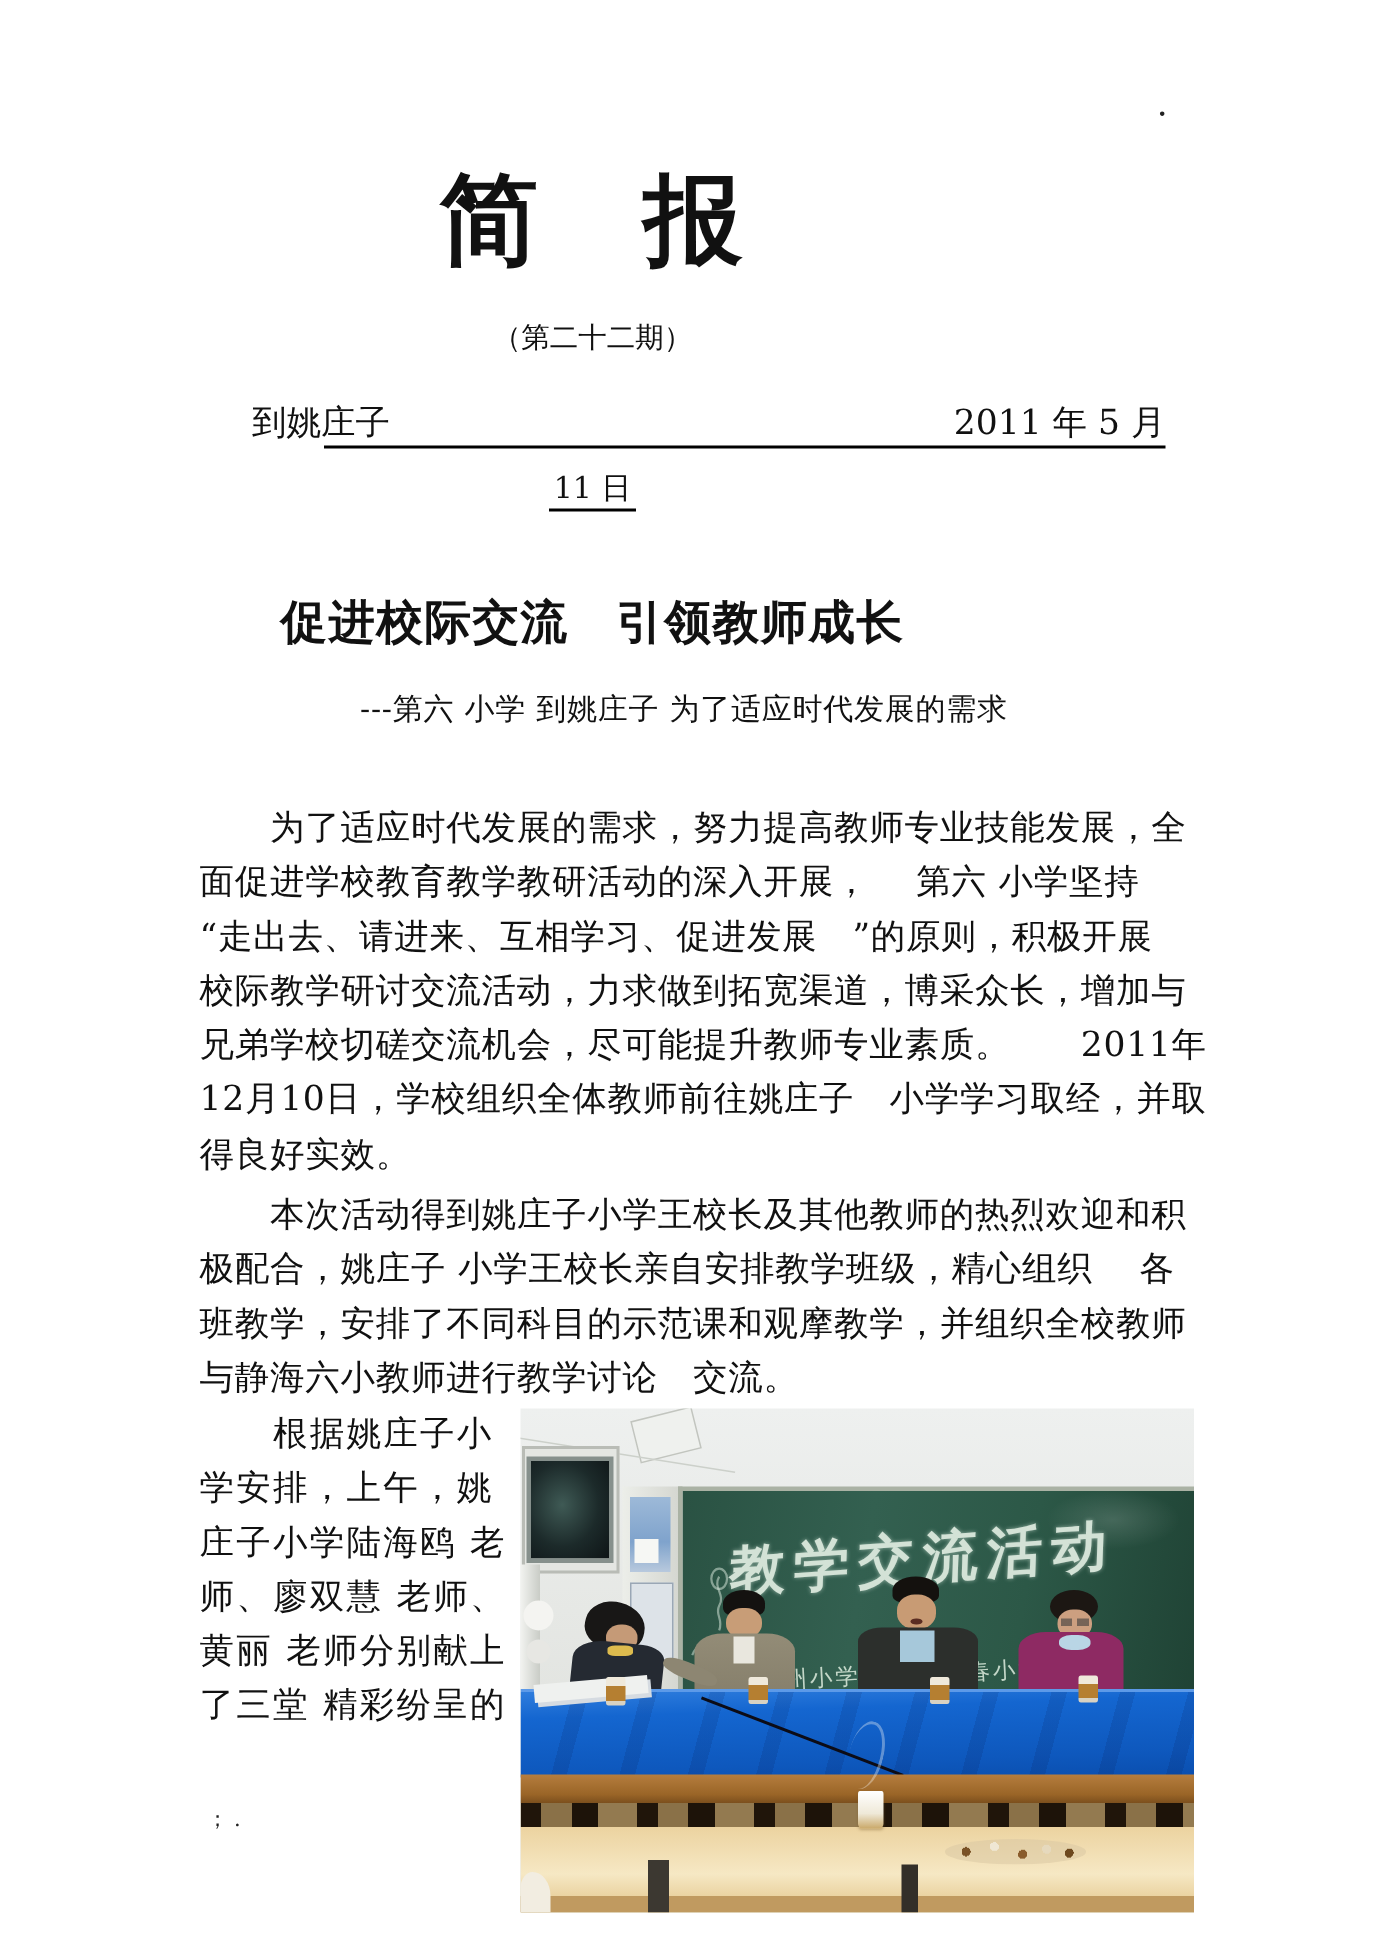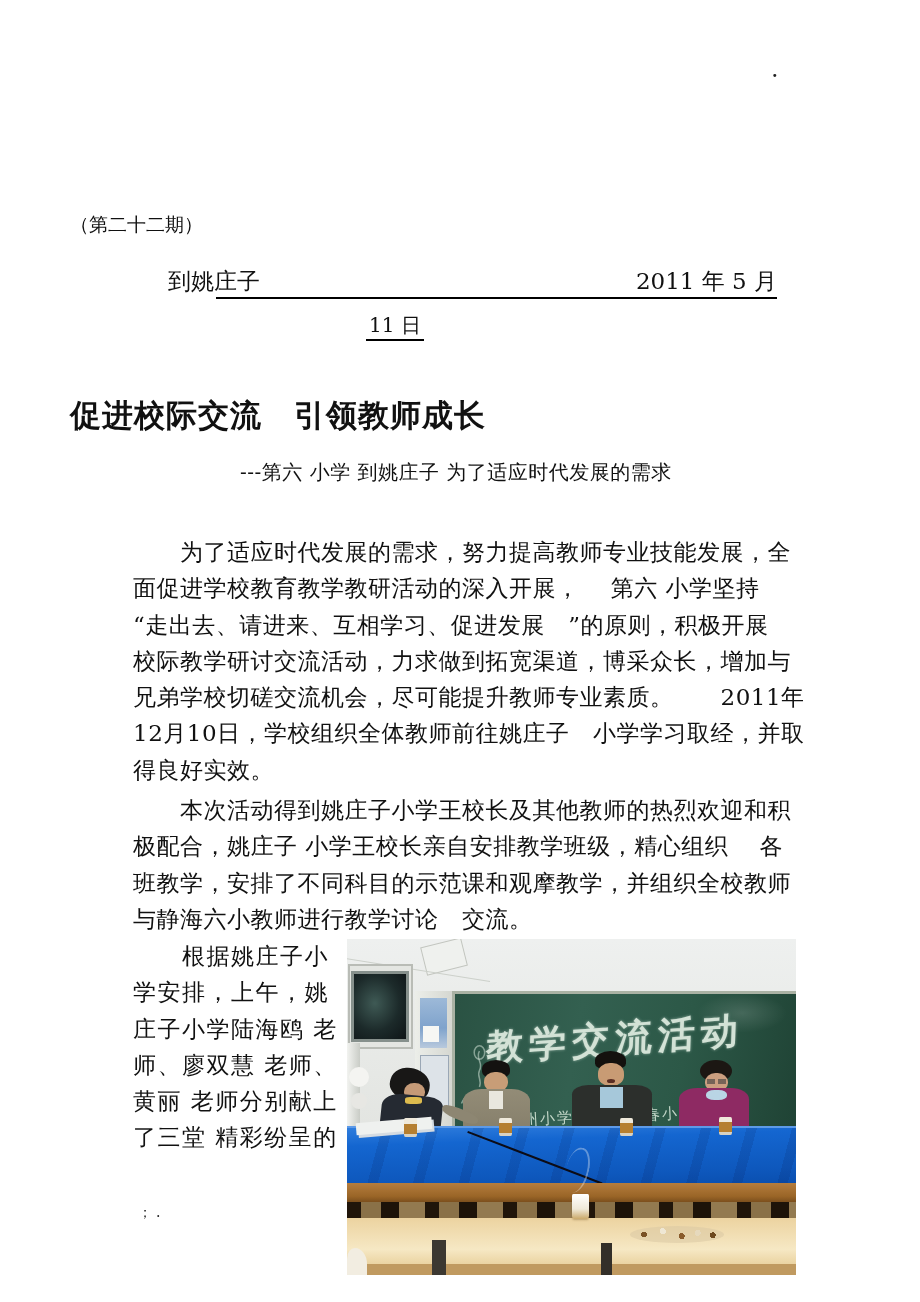--- a/index.html
+++ b/index.html
@@ -7,28 +7,28 @@
     position:relative;width:920px;height:1302px;margin:0 auto;
     background:#ffffff;overflow:hidden;
     font-family:"DejaVu Serif","Liberation Serif",serif;
     color:#111;
   }
   .abs{position:absolute;}
   
   .stray-top{left:772px;top:66px;font-size:16px;color:#222;font-weight:bold;}
   .title{left:70px;top:104px;width:650px;text-align:center;
          font-size:66px;font-weight:bold;line-height:84px;letter-spacing:2px;margin:0;}
-  .issue{left:70px;top:212px;width:650px;text-align:left;font-size:19px;}
+  .issue{left:70px;top:212px;width:650px;text-align:center;font-size:19px;}
   .org{left:168px;top:266px;font-size:23px;}
   .date{right:143px;top:266px;font-size:23px;}
   .longrule{left:216px;top:297px;width:561px;height:2px;background:#000;}
   .day{left:70px;top:312px;width:650px;text-align:center;font-size:20px;}
   .day span{border-bottom:2px solid #000;padding:0 3px 2px 3px;}
   
-  .headline{left:70px;top:394px;width:650px;text-align:left;margin:0;
+  .headline{left:70px;top:394px;width:650px;text-align:center;margin:0;
             font-size:31px;font-weight:bold;letter-spacing:1px;line-height:42px;}
   .subheadline{left:240px;top:459px;font-size:20px;letter-spacing:0.5px;}
   .para{font-size:23px;line-height:36.3px;white-space:pre;letter-spacing:0.5px;}
   .para1{left:133px;top:534px;}
   .para2{left:133px;top:792px;}
   .para3{left:133px;top:938px;letter-spacing:1.5px;}
   .stray-bottom{left:138px;top:1204px;font-size:14px;color:#222;letter-spacing:4px;}
   
   .photo{position:absolute;left:347px;top:939px;width:449px;height:336px;overflow:hidden;
          background:linear-gradient(180deg,#eef0ef 0%,#e6e8e5 40%,#dadcd7 100%);}
@@ -107,20 +107,21 @@
                rgba(216,198,162,.5);}
   .ph-cornerblob{left:0;top:92%;width:4.5%;height:8%;background:#f2ede1;border-radius:40% 60% 0 0;}
 </style>
 </head>
 <body>
 
 <div class="page">
 
   <span class="abs stray-top">·</span>
 
+  <h1 class="abs title">简　报</h1>
   <div class="abs issue">（第二十二期）</div>
 
   <div class="abs org">到姚庄子</div>
   <div class="abs date">2011 年 5 月</div>
   <div class="abs longrule"></div>
   <div class="abs day"><span>11 日</span></div>
 
   <h2 class="abs headline">促进校际交流　引领教师成长</h2>
   <div class="abs subheadline">---第六 小学 到姚庄子 为了适应时代发展的需求</div>
 

